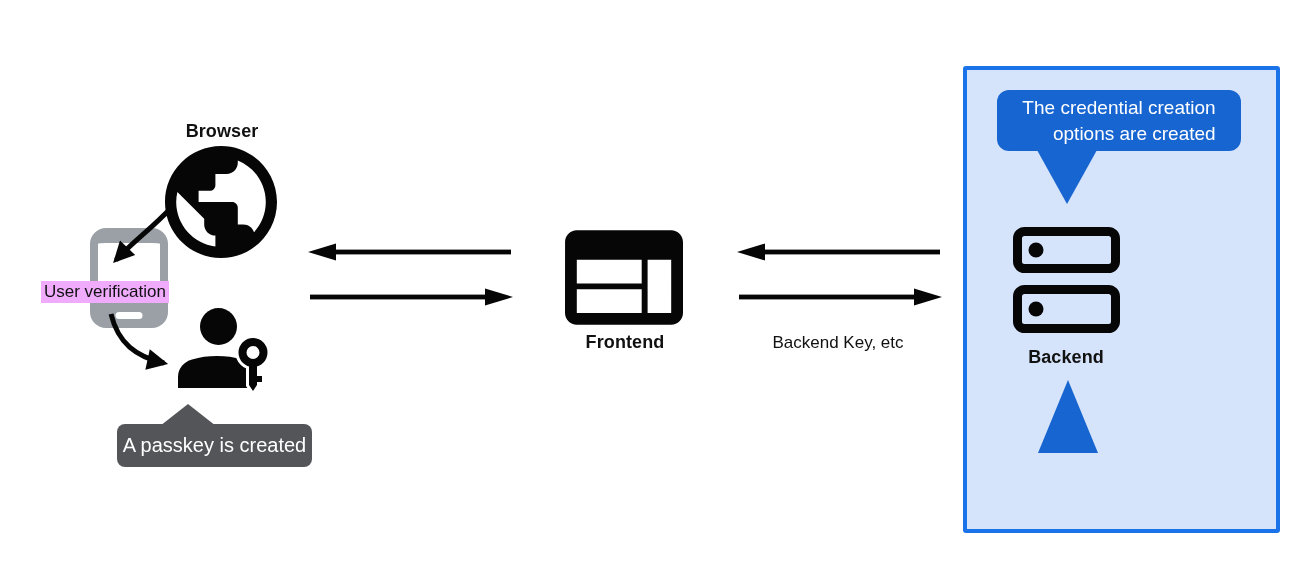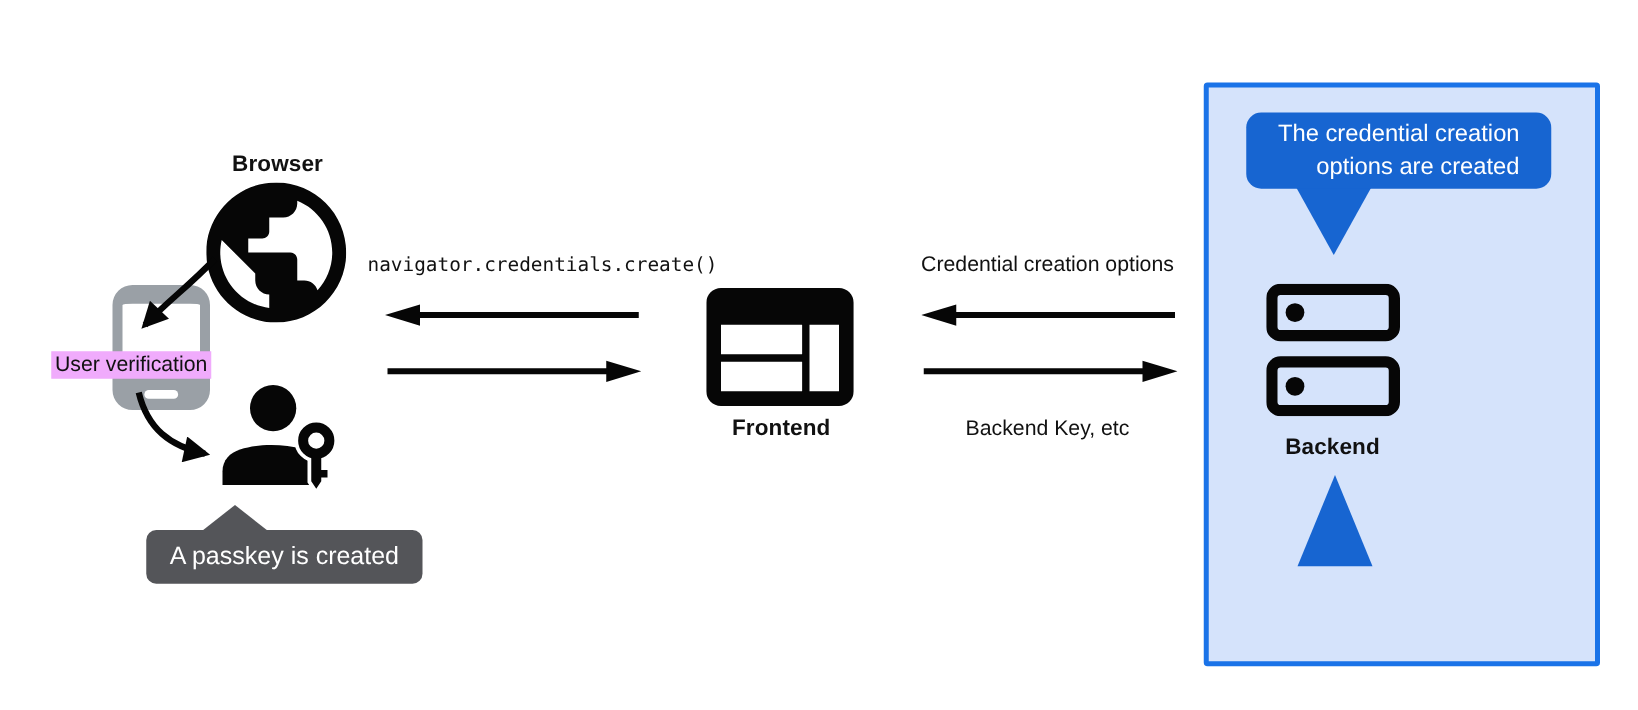--- a/index.html
+++ b/index.html
@@ -12,21 +12,21 @@
   .flow-label{font-size:17px;text-align:center;white-space:nowrap;}
   .mono-label{font-family:"DejaVu Sans Mono","Liberation Mono",monospace;font-size:15.5px;white-space:nowrap;}
   .uv-label{font-size:17px;background:#f0abfc;padding:1px 3px;white-space:nowrap;}
   .phone{
     width:78px;height:100px;box-sizing:border-box;
     border:8px solid #9aa0a6;border-top-width:15px;border-bottom-width:28px;
     border-radius:16px;
   }
   .phone-bar{position:absolute;left:50%;transform:translateX(-50%);bottom:-19px;width:27px;height:7px;background:#fff;border-radius:3.5px;}
   .tooltip-dark{
-    width:221px;height:43px;box-sizing:border-box;background:#545559;border-radius:8px;
+    width:195px;height:43px;box-sizing:border-box;background:#545559;border-radius:8px;
     color:#fff;font-size:20px;display:flex;align-items:center;justify-content:center;white-space:nowrap;
   }
   .tooltip-tail{
     width:0;height:0;border-left:28px solid transparent;border-right:28px solid transparent;
     border-bottom:22px solid #545559;
   }
   .panel{
     width:317px;height:467px;box-sizing:border-box;background:#d5e3fb;
     border:4px solid #1a73e8;border-radius:3px;
   }
@@ -74,38 +74,36 @@
     </defs>
     <path d="M92,17 C70,40 55,50 36,70" fill="none" stroke="#060606" stroke-width="5" marker-end="url(#ah)"></path>
     <path d="M31,124 C38,153 56,167 84,173" fill="none" stroke="#060606" stroke-width="5" marker-end="url(#ah)"></path>
   </svg>
 
   <div class="abs uv-label" style="left:41px;top:281px;">User verification</div>
 
   <div class="abs tooltip-tail" style="left:160px;top:404px;"></div>
   <div class="abs tooltip-dark" style="left:117px;top:424px;">A passkey is created</div>
 
-  <div class="abs mono-label" style="left:294px;top:203px;">navigator.credentials.create()</div>
 
   <svg class="abs" style="left:308px;top:241px;" width="205" height="22" viewBox="0 0 205 22" aria-hidden="true">
     <polygon class="ink" points="0,11 28,2.5 28,19.5"></polygon>
       <rect class="ink" x="26" y="8.6" width="177" height="4.8"></rect>
   </svg>
   <svg class="abs" style="left:308px;top:286px;" width="205" height="22" viewBox="0 0 205 22" aria-hidden="true">
     <polygon class="ink" points="205,11 177,2.5 177,19.5"></polygon>
       <rect class="ink" x="2" y="8.6" width="177" height="4.8"></rect>
   </svg>
 
 
   <svg class="abs" style="left:565px;top:230px;" width="118" height="95" viewBox="2 4 20 16" aria-hidden="true">
     <path class="ink" d="M20 4H4c-1.1 0-1.99.9-1.99 2L2 18c0 1.1.9 2 2 2h16c1.1 0 2-.9 2-2V6c0-1.1-.9-2-2-2zm-5 14H4v-4h11v4zm0-5H4V9h11v4zm5 5h-4V9h4v9z"></path>
   </svg>
   <div class="abs node-label" style="left:575px;top:332px;width:100px;">Frontend</div>
 
-  <div class="abs flow-label" style="left:728px;top:202px;width:220px;">Credential creation options</div>
 
   <svg class="abs" style="left:737px;top:241px;" width="205" height="22" viewBox="0 0 205 22" aria-hidden="true">
     <polygon class="ink" points="0,11 28,2.5 28,19.5"></polygon>
       <rect class="ink" x="26" y="8.6" width="177" height="4.8"></rect>
   </svg>
   <svg class="abs" style="left:737px;top:286px;" width="205" height="22" viewBox="0 0 205 22" aria-hidden="true">
     <polygon class="ink" points="205,11 177,2.5 177,19.5"></polygon>
       <rect class="ink" x="2" y="8.6" width="177" height="4.8"></rect>
   </svg>
 

